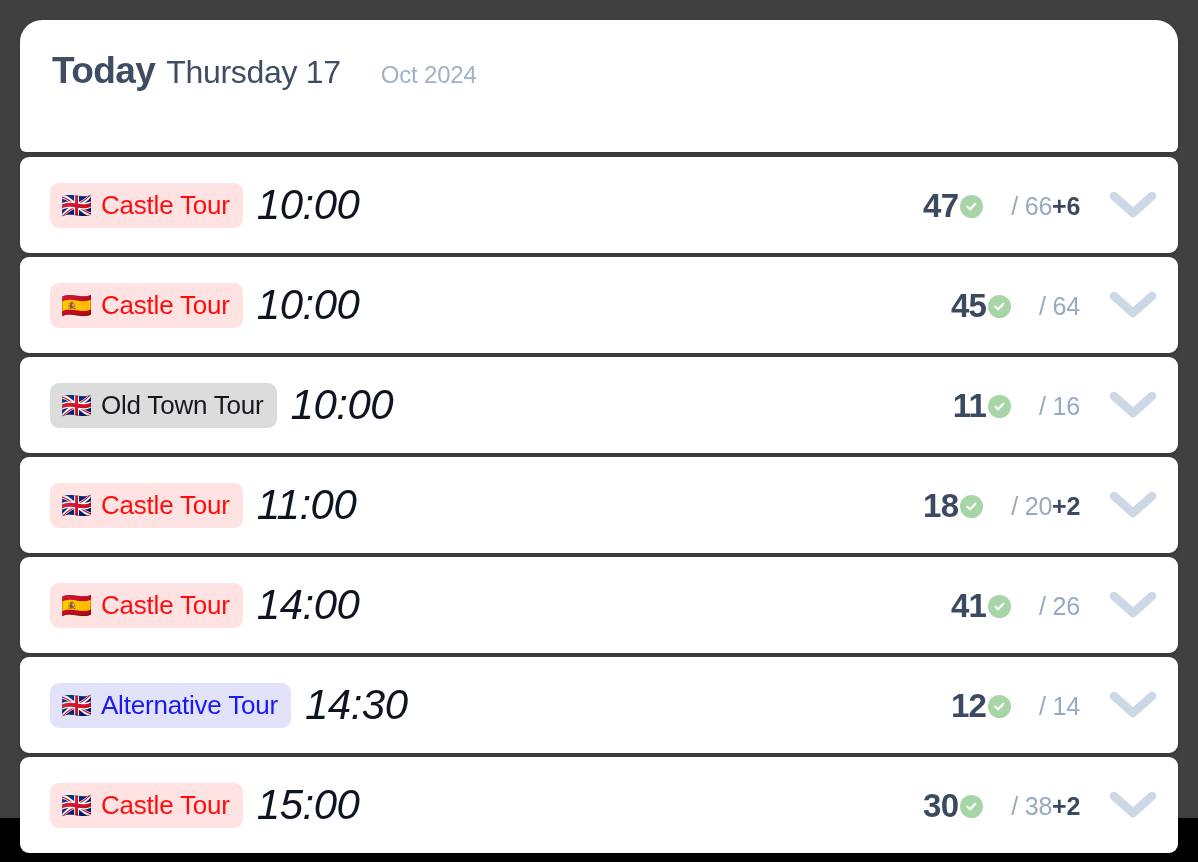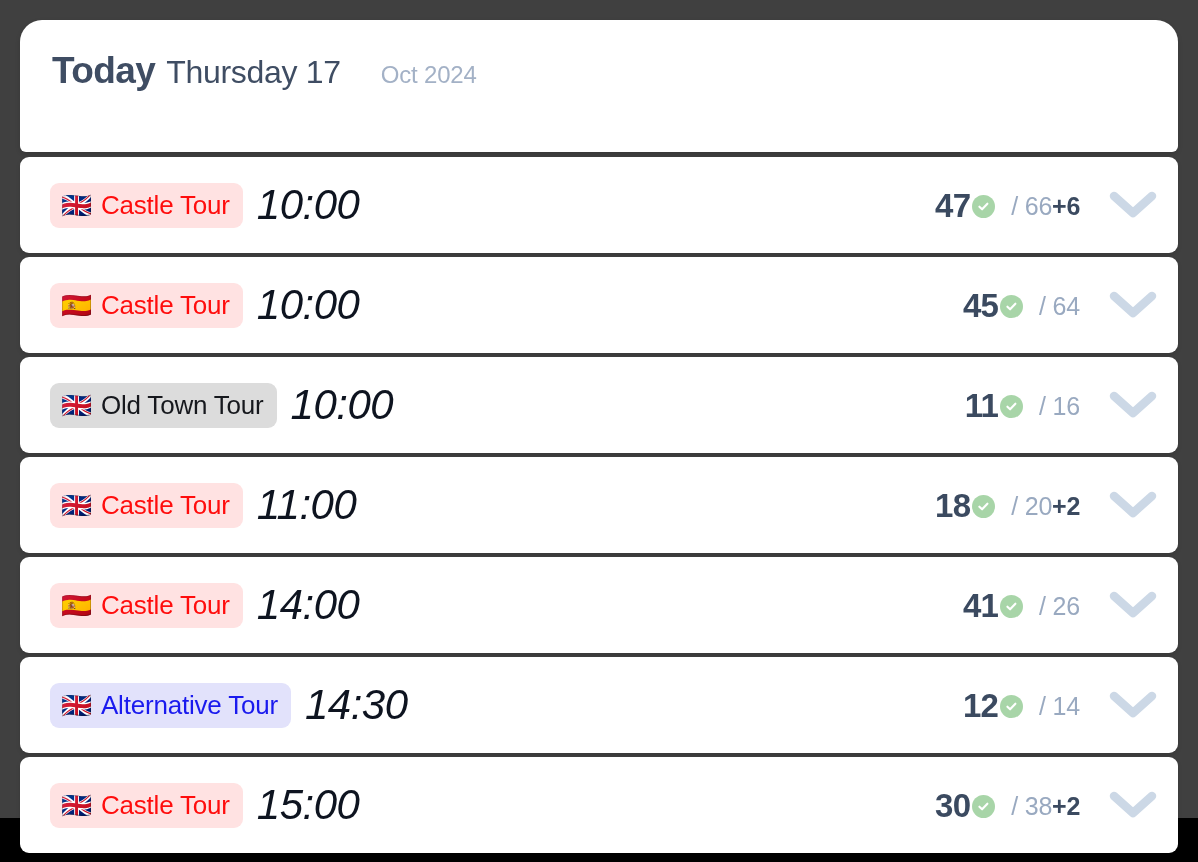--- a/index.html
+++ b/index.html
@@ -147,21 +147,21 @@
     flex: 0 0 auto;
   }
 
   .check svg { display: block; }
 
   .count-cap {
     font-size: 25px;
     font-weight: 500;
     color: #99a9c0;
     letter-spacing: -0.2px;
-    margin-left: 16px;
+    margin-left: 28px;
   }
 
   .count-extra {
     font-size: 25px;
     font-weight: 700;
     color: #3b4a60;
     letter-spacing: -0.3px;
   }
 
   .chevron {

